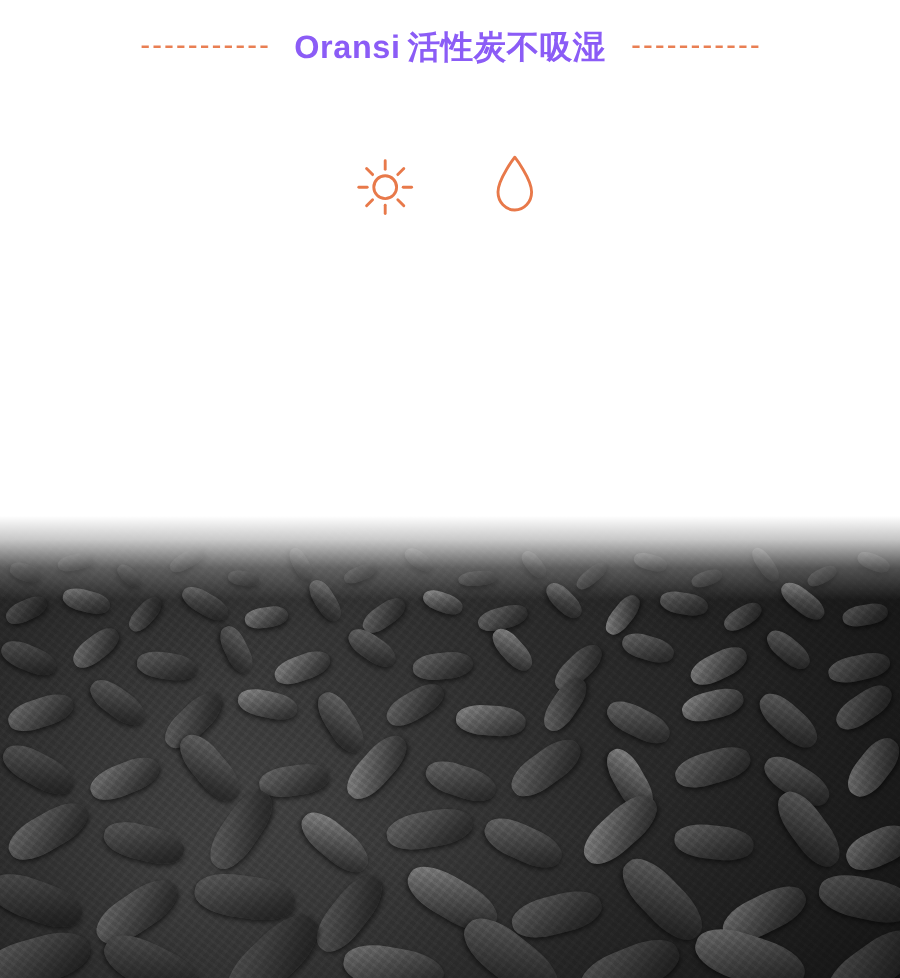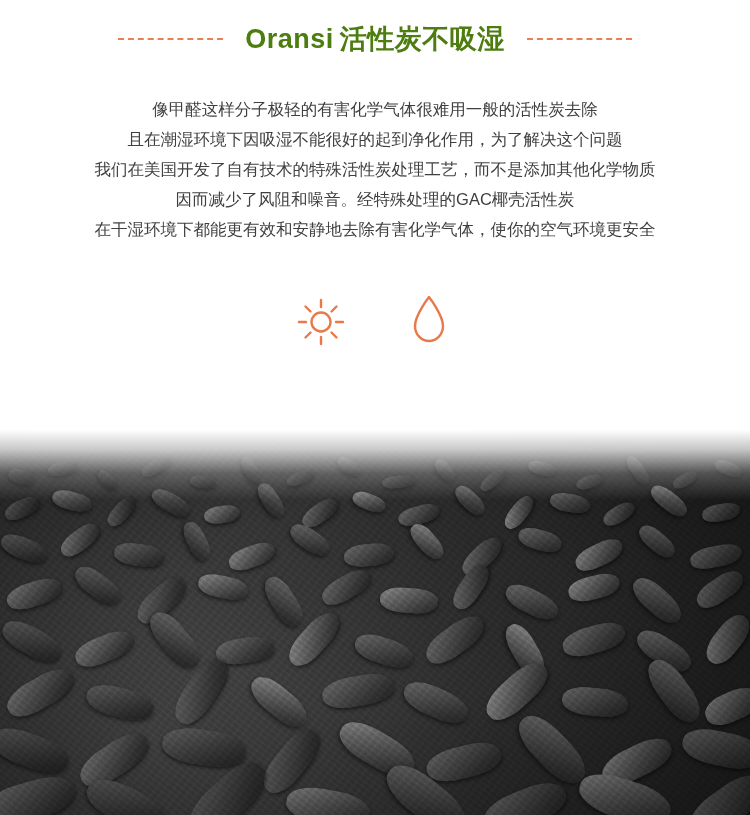--- a/index.html
+++ b/index.html
@@ -33,21 +33,21 @@
     flex: 0 0 105px;
     height: 0;
     border-top: 2px dashed #e8794a;
     opacity: 0.95;
   }
   .dash-rule.left { margin-right: 22px; }
   .dash-rule.right { margin-left: 22px; }
   .title {
     font-size: 27px;
     font-weight: bold;
-    color: #4d7c0f;
+    color: #8b5cf6;
     letter-spacing: 0.5px;
     white-space: nowrap;
     line-height: 1;
   }
   .title .brand { margin-right: 6px; }
 
   
   .copy {
     width: 750px;
     text-align: center;
@@ -141,27 +141,20 @@
 <div class="page">
 
   <div class="header">
     <div class="dash-rule left"></div>
     <div class="title">
       <span class="brand">Oransi</span><span>活性炭不吸湿</span>
     </div>
     <div class="dash-rule right"></div>
   </div>
 
-  <div class="copy">
-    <p>像甲醛这样分子极轻的有害化学气体很难用一般的活性炭去除</p>
-    <p>且在潮湿环境下因吸湿不能很好的起到净化作用，为了解决这个问题</p>
-    <p>我们在美国开发了自有技术的特殊活性炭处理工艺，而不是添加其他化学物质</p>
-    <p>因而减少了风阻和噪音。经特殊处理的GAC椰壳活性炭</p>
-    <p>在干湿环境下都能更有效和安静地去除有害化学气体，使你的空气环境更安全</p>
-  </div>
 
   <div class="icons">
     <div class="icon-wrap">
       <svg width="54" height="54" viewBox="0 0 54 54" aria-hidden="true">
         <circle cx="27" cy="28" r="9.5" fill="none" stroke="#e8794a" stroke-width="2.4"></circle>
         <g stroke="#e8794a" stroke-width="2.4" stroke-linecap="round">
           <line x1="27" y1="6" x2="27" y2="13"></line>
           <line x1="27" y1="43" x2="27" y2="50"></line>
           <line x1="5" y1="28" x2="12" y2="28"></line>
           <line x1="42" y1="28" x2="49" y2="28"></line>

